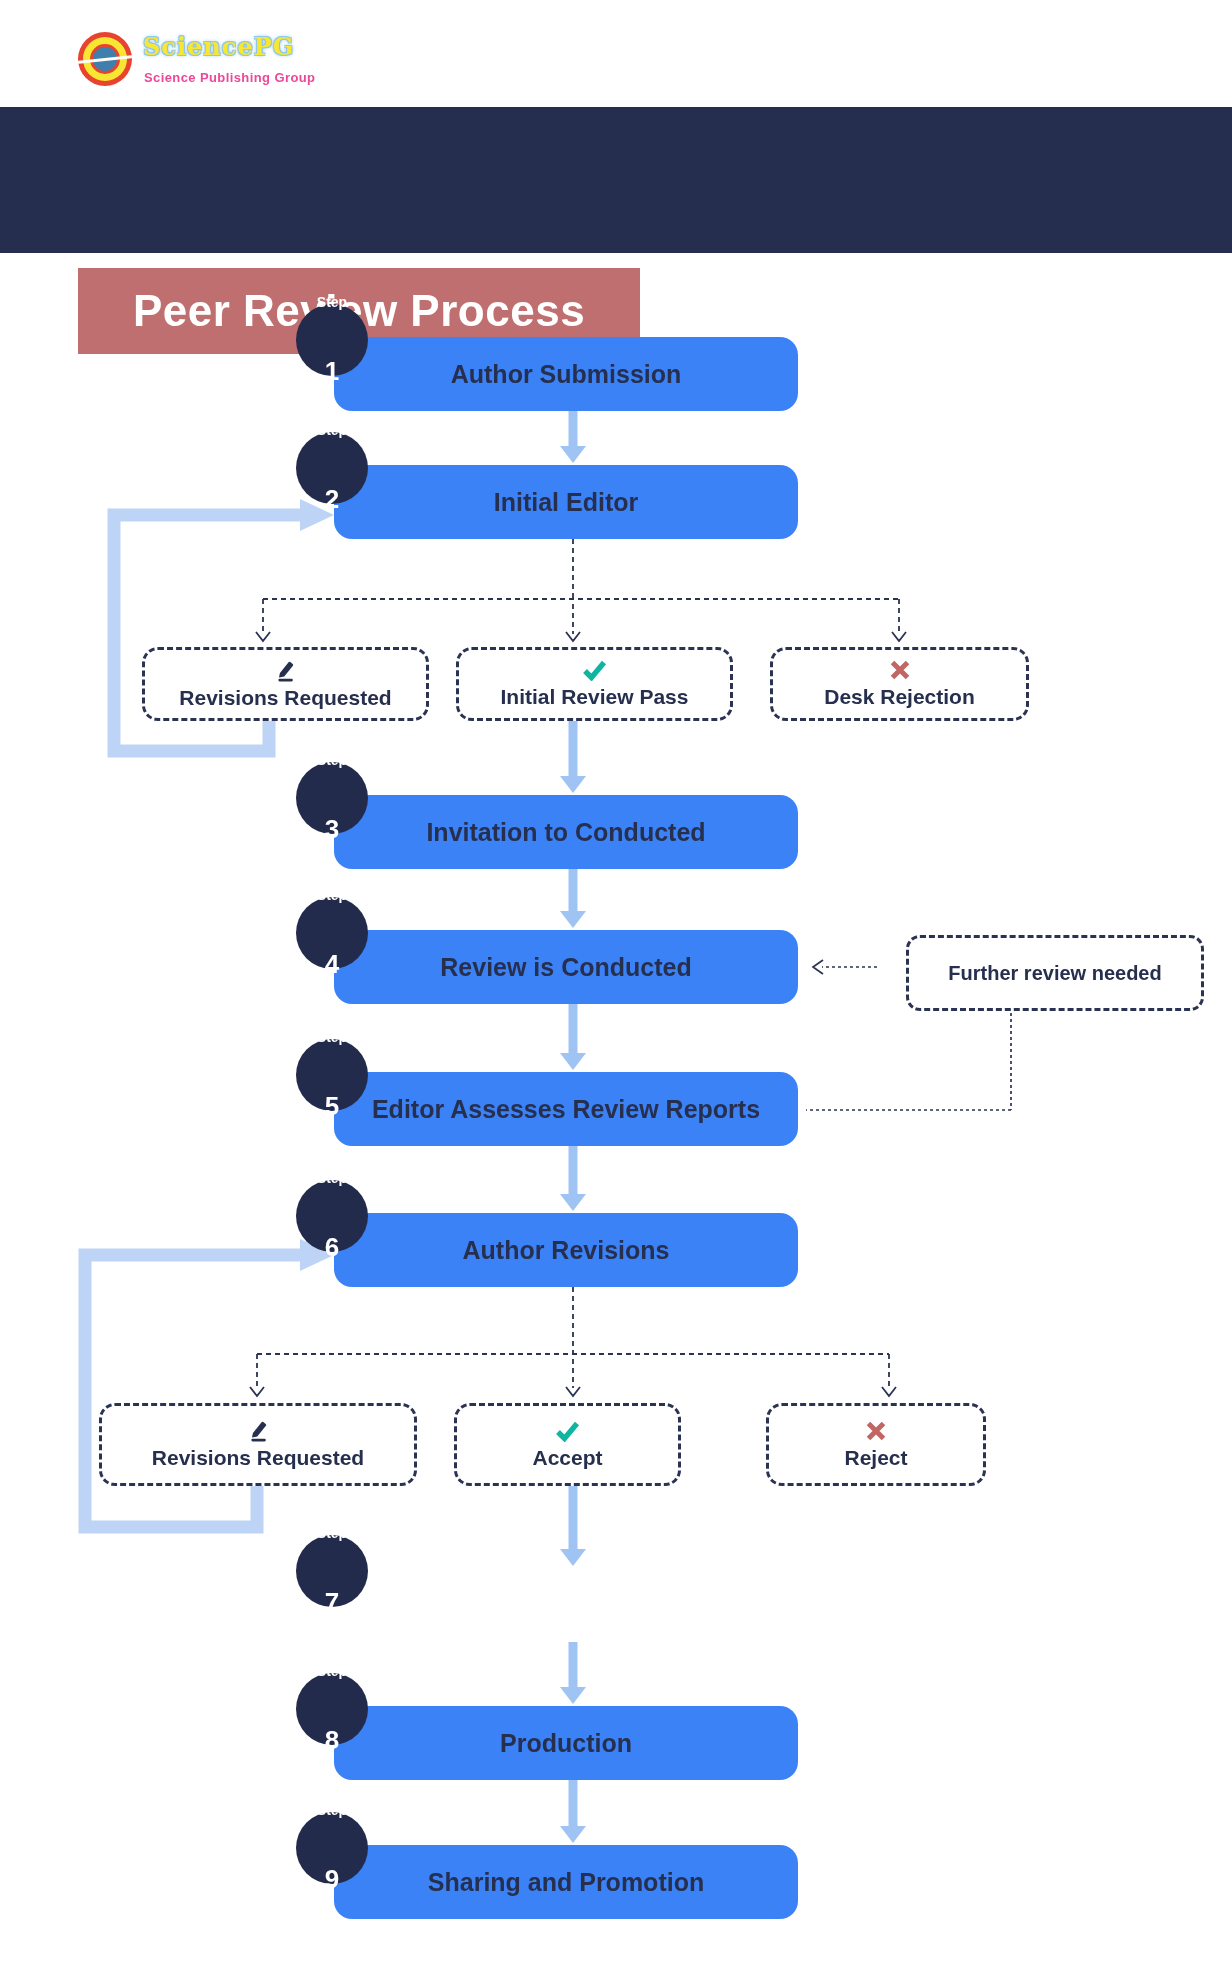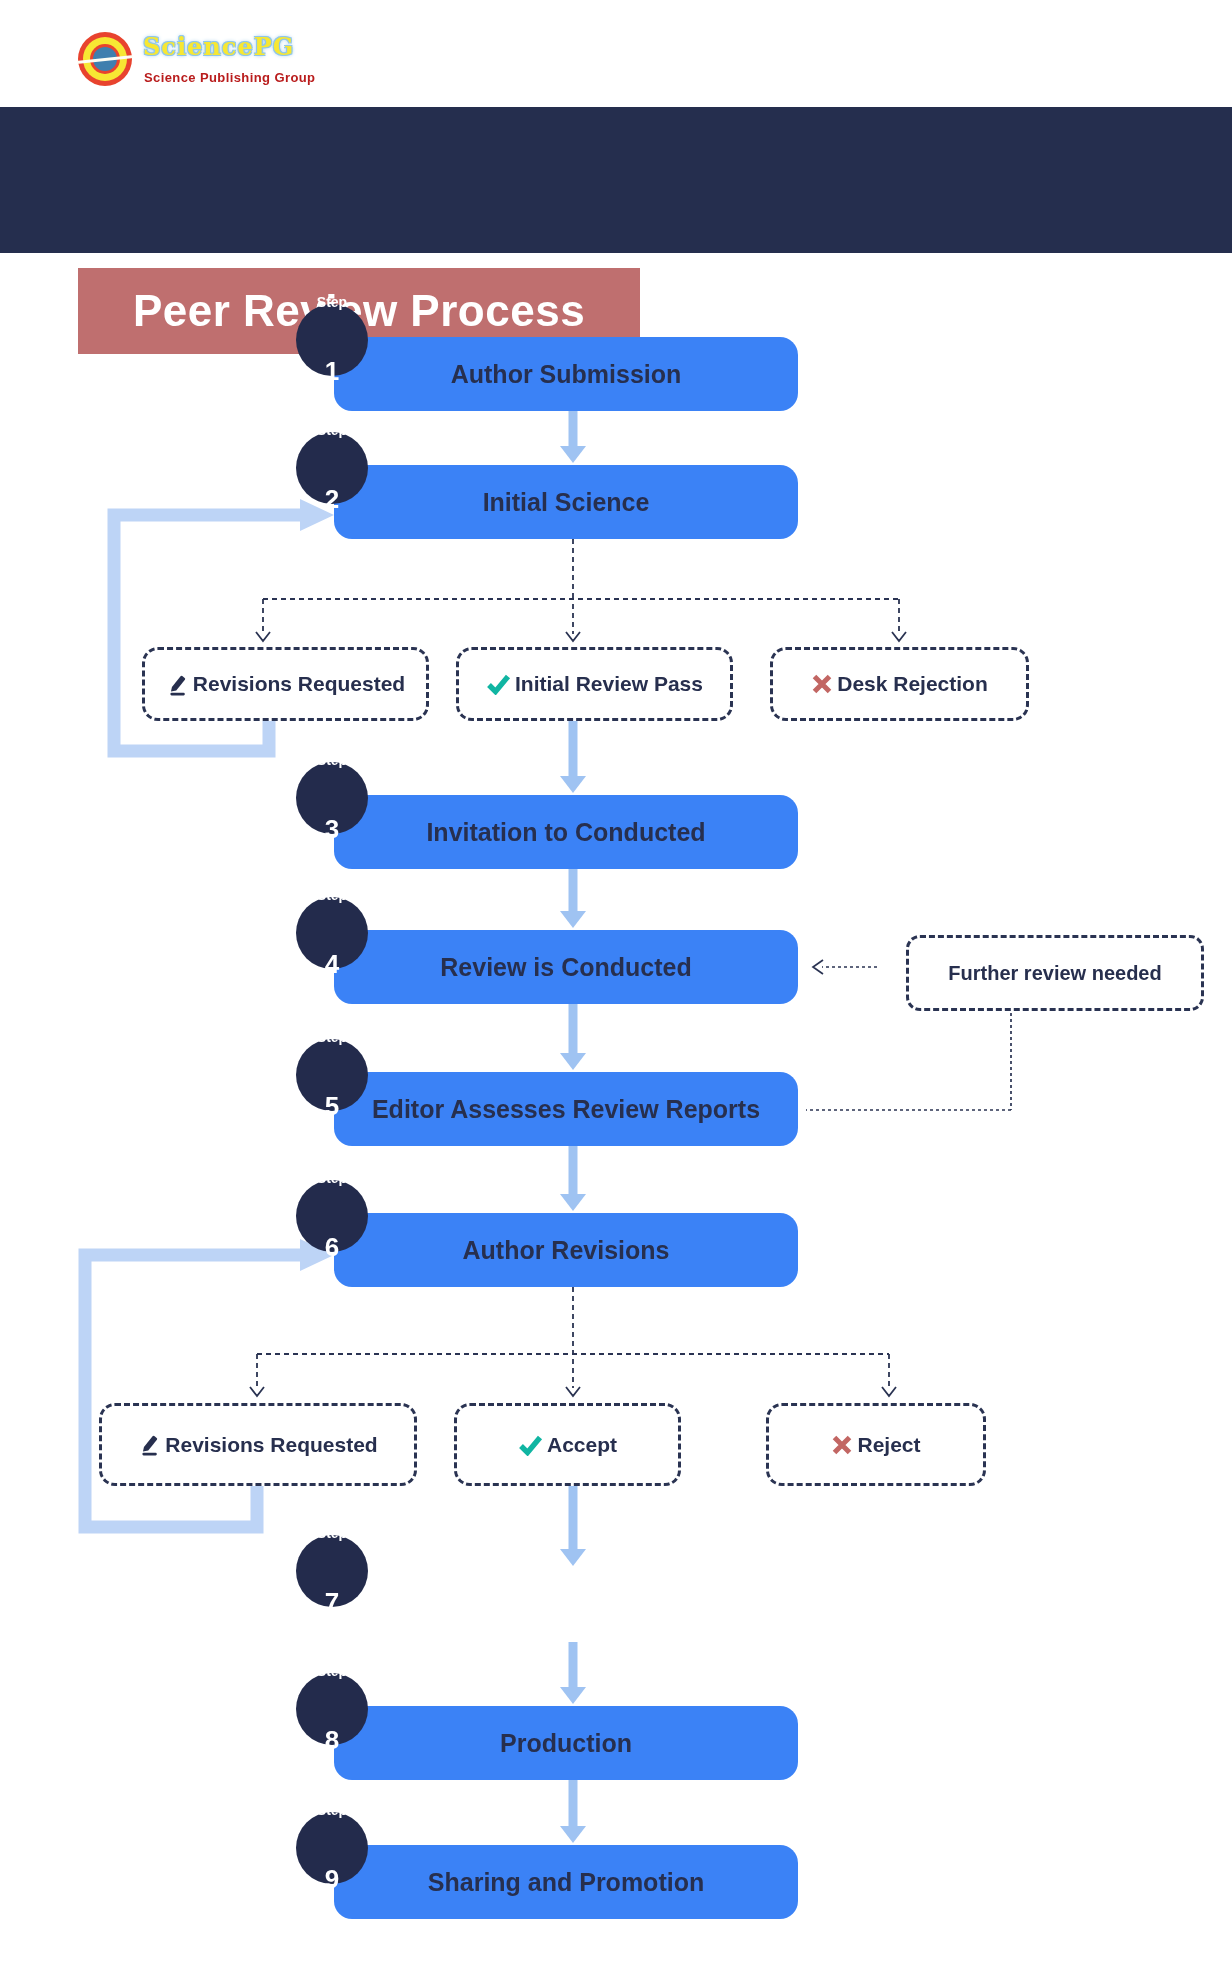--- a/index.html
+++ b/index.html
@@ -12,40 +12,40 @@
   .logo-mark{position:absolute;left:0;top:2px;width:54px;height:54px;}
   .logo-mark .c{position:absolute;border-radius:50%;}
   .c-red{left:0;top:0;width:54px;height:54px;background:#e8432e;}
   .c-yellow{left:5px;top:5px;width:44px;height:44px;background:#f7e733;}
   .c-red2{left:12px;top:12px;width:30px;height:30px;background:#e8432e;}
   .c-blue{left:15px;top:15px;width:24px;height:24px;background:#3f7fae;}
   .c-slash{position:absolute;left:-1px;top:26px;width:56px;height:3px;background:#fdfdf4;transform:rotate(-6deg);border-radius:2px;}
   .logo-brand{position:absolute;left:65px;top:2px;font-family:"DejaVu Serif","Liberation Serif",serif;
       font-weight:700;font-size:24px;color:#f7e733;letter-spacing:1px;
       text-shadow:-1px -1px 0 #8fc6ea,1px -1px 0 #8fc6ea,-1px 1px 0 #8fc6ea,1px 1px 0 #8fc6ea,0 0 4px #6fb0dd;}
-  .logo-tagline{position:absolute;left:66px;top:40px;font-size:13px;font-weight:700;color:#b91c1c;letter-spacing:.4px;}
+  .logo-tagline{position:absolute;left:66px;top:40px;font-size:13px;font-weight:700;color:#ec4899;letter-spacing:.4px;}
 
   
   .band{position:absolute;left:0;top:107px;width:1232px;height:146px;background:#252e4e;}
   .title-box{position:absolute;left:78px;top:161px;width:562px;height:86px;background:#bf6f6f;
       display:flex;align-items:center;justify-content:center;}
   .title-box h1{margin:0;font-size:44px;font-weight:700;color:#ffffff;letter-spacing:.5px;}
 
   
   svg.wires{position:absolute;left:0;top:0;z-index:1;}
   .step-circle{position:absolute;width:72px;height:72px;border-radius:50%;background:#232b4c;z-index:3;
       display:flex;flex-direction:column;align-items:center;justify-content:center;color:#fff;line-height:1.05;gap:48px;}
   .step-circle .sc-word{font-size:14px;font-weight:600;}
   .step-circle .sc-num{font-size:26px;font-weight:700;}
   .step-box{position:absolute;width:464px;height:74px;background:#3b82f6;border-radius:18px;z-index:2;
       display:flex;align-items:center;justify-content:center;}
   .step-box span{font-size:25px;font-weight:700;color:#272f4e;}
 
   .branch-box{position:absolute;background:#ffffff;border:3px dashed #2a3352;border-radius:16px;z-index:2;
-      display:flex;align-items:center;justify-content:center;gap:4px;}
+      display:flex;align-items:center;justify-content:center;gap:4px;flex-direction:column;}
   .branch-box .lbl{font-size:21px;font-weight:700;color:#272f4e;white-space:nowrap;}
   .branch-box .ic{display:flex;align-items:center;}
 
   .note-box{position:absolute;left:877px;top:935px;width:292px;height:70px;background:#ffffff;
       border:3px dashed #2a3352;border-radius:14px;z-index:2;display:flex;align-items:center;justify-content:center;margin-left:29px;}
   .note-box span{font-size:20px;font-weight:700;color:#272f4e;}
 </style>
 </head>
 <body>
 
@@ -123,21 +123,21 @@
     </div>
   <div class="step-box" style="left:334px;top:337px">
     <span>Author Submission</span>
     </div>
 
   <div class="step-circle" style="left:296px;top:432px">
     <span class="sc-word">Step</span>
       <span class="sc-num">2</span>
     </div>
   <div class="step-box" style="left:334px;top:465px">
-    <span>Initial Science</span>
+    <span>Initial Editor</span>
     </div>
 
   <div class="step-circle" style="left:296px;top:762px">
     <span class="sc-word">Step</span>
       <span class="sc-num">3</span>
     </div>
   <div class="step-box" style="left:334px;top:795px">
     <span>Invitation to Conducted</span>
     </div>
 

